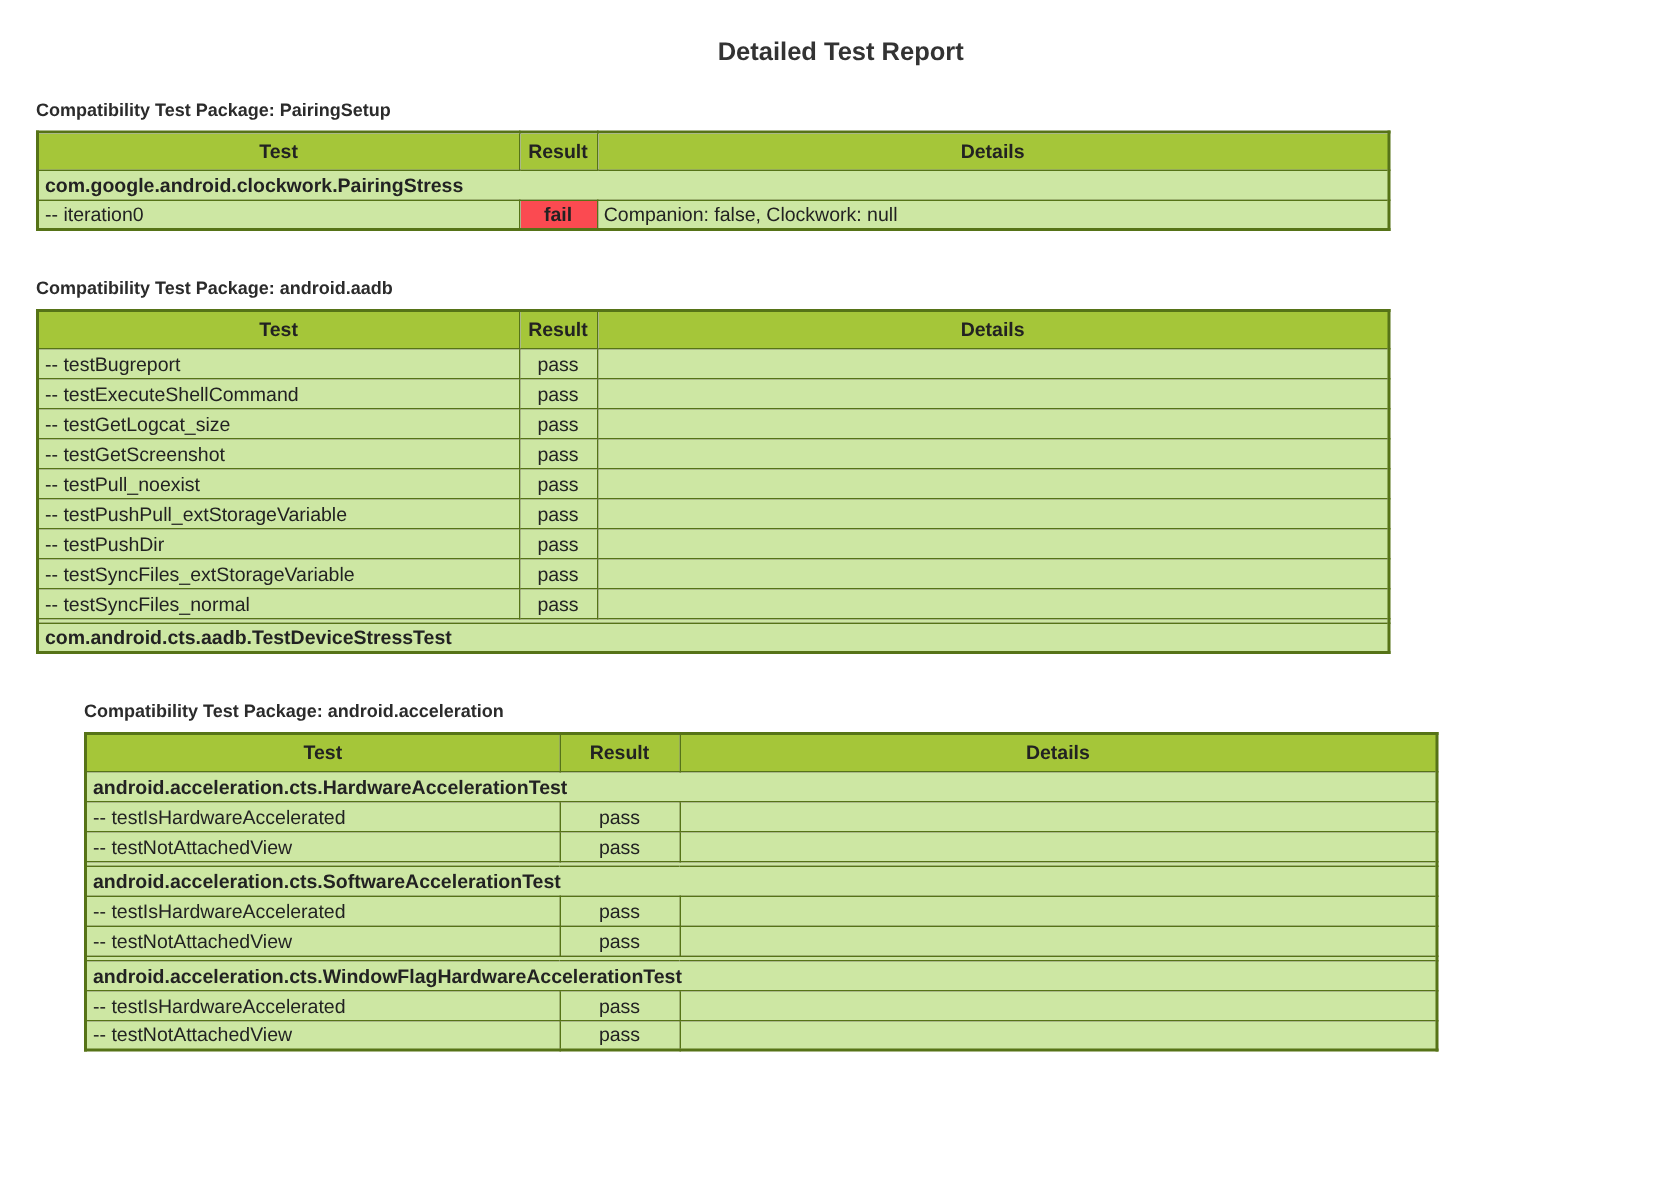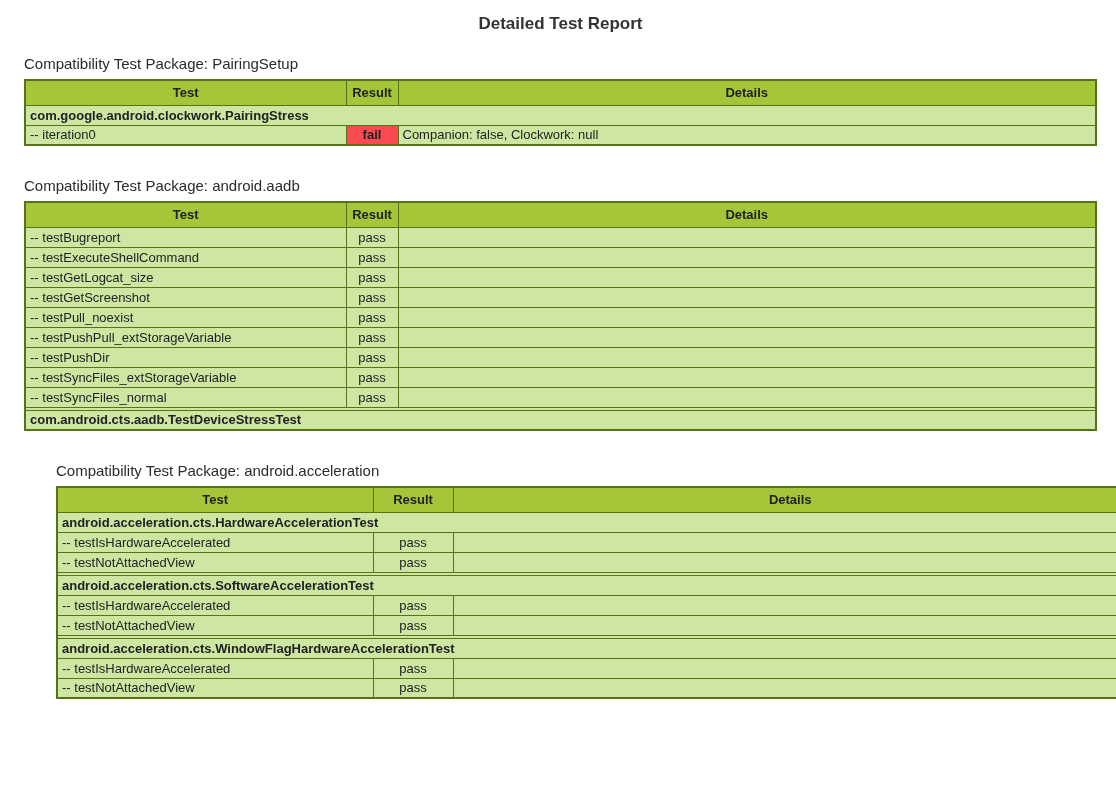--- a/index.html
+++ b/index.html
@@ -6,40 +6,41 @@
   html, body {
     margin: 0;
     padding: 0;
     background: #ffffff;
     font-family: "Liberation Sans", sans-serif;
     color: #2b2b2b;
   }
   .page {
     width: 1116px;
     padding: 8px 19px 12px 24px;
+    margin-top: 11px;
   }
   .report-title {
     font-size: 17px;
     font-weight: bold;
     text-align: center;
     color: #333333;
     margin: 6px 0 21px 0;
   }
   .pkg-block { margin-bottom: 31px; }
   .pkg-block:last-child { margin-bottom: 8px; padding-left: 32px; }
   .pkg-heading {
-    font-size: 15px;
-    font-weight: normal;
+    font-size: 12px;
+    font-weight: bold;
     color: #2b2b2b;
     margin: 0 0 7px 0;
   }
   table.testdetails {
     border-collapse: collapse;
     table-layout: fixed;
-    width: 1073px;
+    width: 903px;
     font-size: 13px;
     border: 2px solid var(--border-col, #567317);
   }
   table.testdetails th,
   table.testdetails td {
     border: 1px solid var(--border-col, #567317);
     padding: 0 4px;
     overflow: hidden;
     white-space: nowrap;
     vertical-align: middle;

